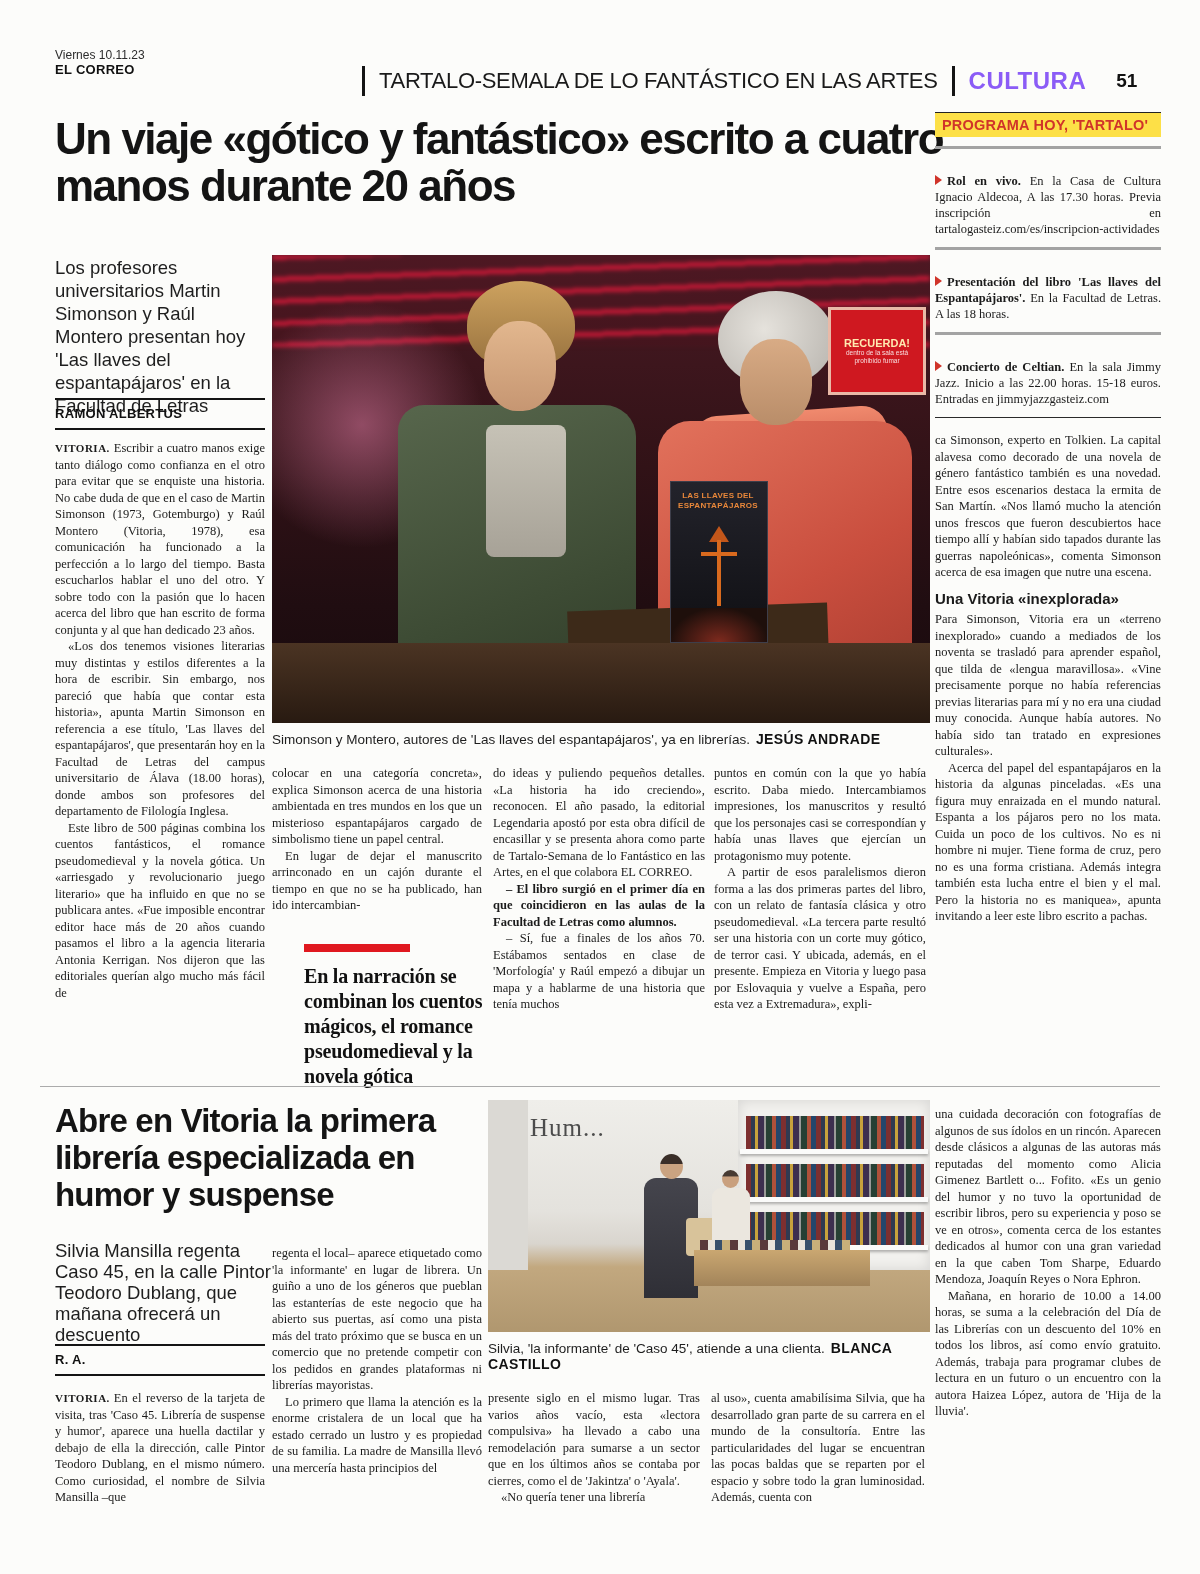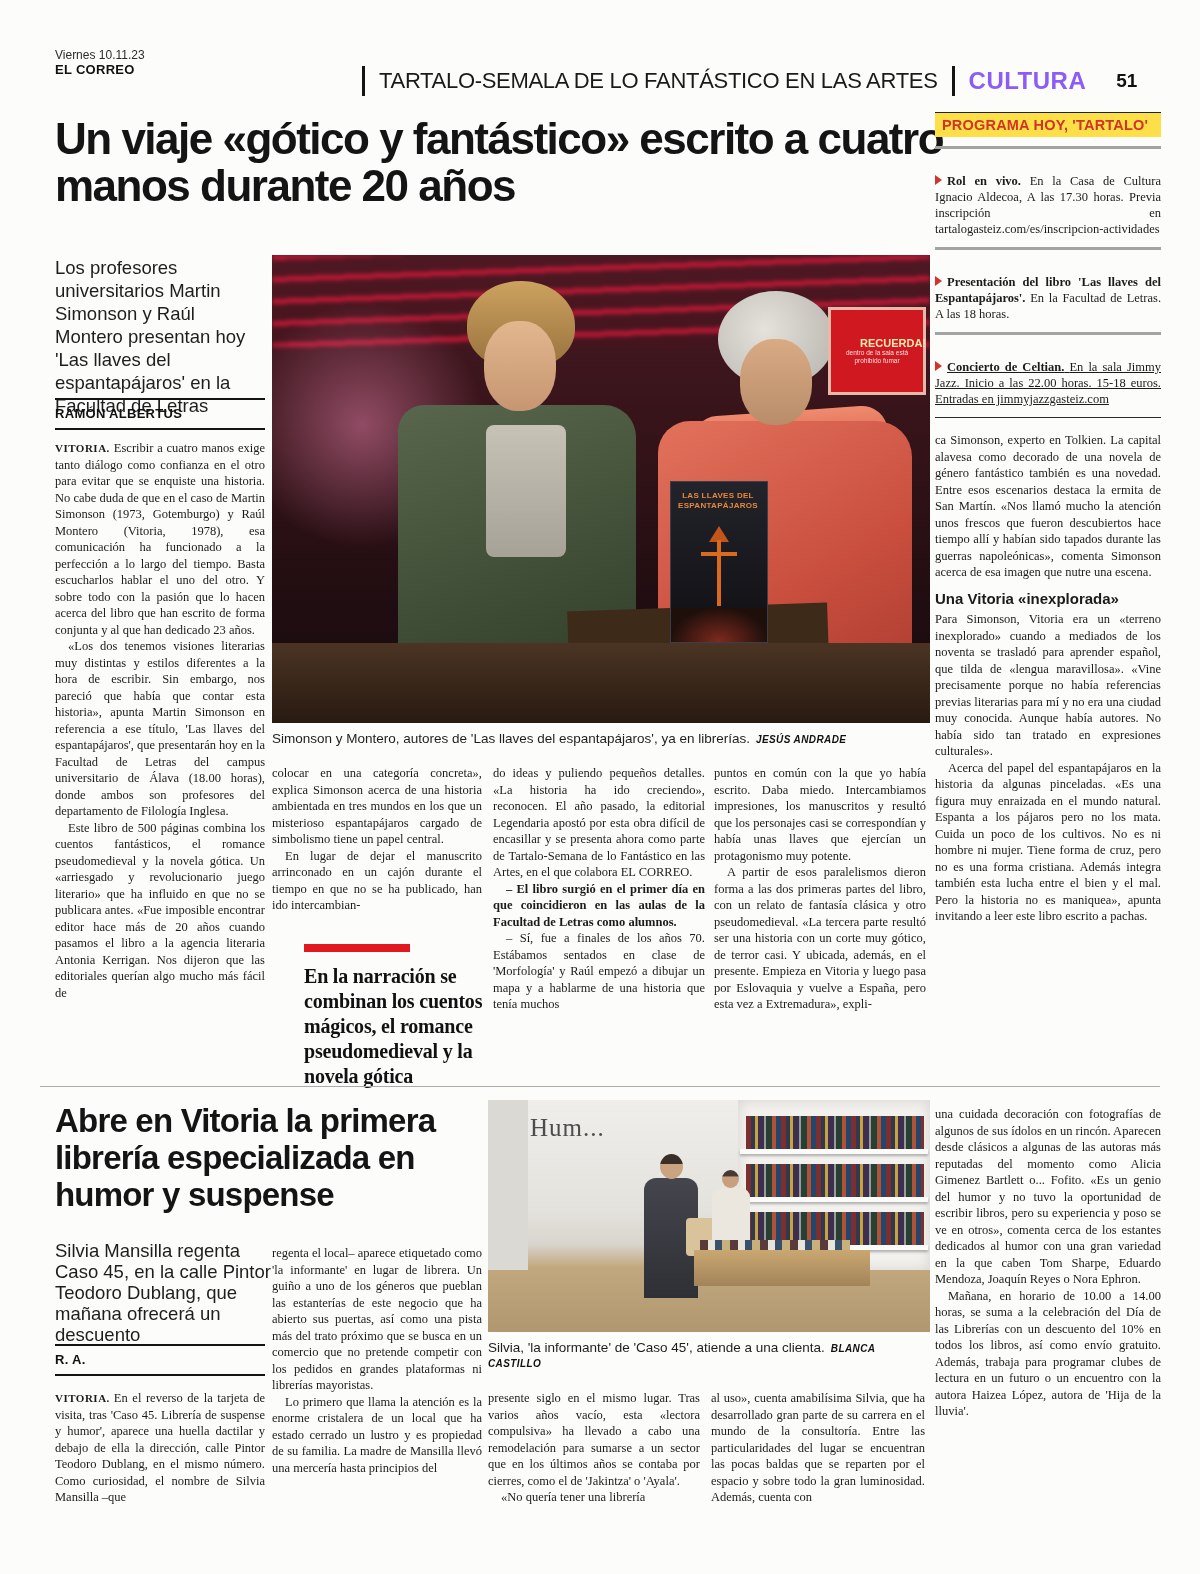--- a/index.html
+++ b/index.html
@@ -30,29 +30,29 @@
   .body-text p { margin:0; }
   .body-text p + p { text-indent:13px; }
   .dateline { font-weight:bold; font-size:11px; letter-spacing:.5px; margin-right:4px; }
   .qa-q { font-weight:bold; }
   .subhead { font-family:"Liberation Sans",sans-serif; font-weight:bold; font-size:15px; margin:10px 0 4px; text-align:left; }
 
   .pullquote-bar { width:106px; height:8px; background:#e0181f; margin-bottom:12px; }
   .pullquote { font-size:20px; line-height:25px; font-weight:bold; color:#111; letter-spacing:-.2px; }
 
   .caption-row { font-family:"Liberation Sans",sans-serif; font-size:13.5px; color:#1e1e1e; }
-  .credit { font-weight:bold; font-size:10px; letter-spacing:.4px; color:#111; margin-left:6px;font-style:italic; }
+  .credit { font-weight:bold; font-size:14px; letter-spacing:.4px; color:#111; margin-left:6px; }
 
   
   .sidebar { font-size:12.5px; line-height:16px; }
   .sb-title { background:#fde047; color:#d0342a; font-family:"Liberation Sans",sans-serif; font-weight:bold;
               font-size:14.5px; letter-spacing:.2px; padding:4px 7px; border-top:1px solid #222; }
   .sb-item { border-top:3px solid #a3a3a3; padding:24px 0 10px; text-align:justify; }
   .sb-item:first-of-type { border-top:1px solid #2a2a2a; margin-top:8px; }
-  .sb-last { border-bottom:1px solid #2a2a2a;text-decoration:underline; }
+  .sb-last { border-bottom:1px solid #2a2a2a; }
   .sb-lead { font-weight:bold; }
   .tri { display:inline-block; width:0; height:0; border-left:7px solid #d0342a; border-top:5px solid transparent;
          border-bottom:5px solid transparent; margin-right:5px; }
 
   .divider { background:#ababab; }
 
   
   .photo { position:absolute; overflow:hidden; background:#222; }
   .photo .el { position:absolute; }
 
@@ -86,21 +86,21 @@
   .tp-book-title { position:absolute; left:4px; top:9px; width:86px; text-align:center; color:#e8873a;
              font-family:"Liberation Sans",sans-serif; font-weight:bold; font-size:8px; line-height:10px; letter-spacing:.3px; }
   .tp-sc-pole { position:absolute; left:46px; top:58px; width:4px; height:66px; background:#d96a1e; }
   .tp-sc-arms { position:absolute; left:30px; top:70px; width:36px; height:4px; background:#d96a1e; }
   .tp-sc-hat  { position:absolute; left:38px; top:44px; width:0; height:0;
              border-left:10px solid transparent; border-right:10px solid transparent; border-bottom:16px solid #c2561a; }
   .tp-book-ground { position:absolute; left:0; bottom:0; width:100%; height:34px;
              background:radial-gradient(ellipse at 50% 100%, #7e2a1e, #1e0f0b 72%); }
   .tp-sign { left:556px; top:52px; width:92px; height:82px; background:#cf1820; border:3px solid #e9b9a7;
              display:flex; flex-direction:column; align-items:center; justify-content:center; text-align:center; }
-  .tp-sign-title { color:#ffe9b0; font-family:"Liberation Sans",sans-serif; font-weight:bold; font-size:11px;padding-left:32px; }
+  .tp-sign-title { color:#ffe9b0; font-family:"Liberation Sans",sans-serif; font-weight:bold; font-size:11px; }
   .tp-sign-sub { color:rgba(255,255,255,.85); font-family:"Liberation Sans",sans-serif; font-size:6.5px; line-height:8px; width:70px; }
 
   
   .bp-bg { inset:0; background:linear-gradient(180deg,#efeeea 0%,#e4e2dd 48%,#d9d5ce 62%,#c2a87f 72%,#b0976f 100%); }
   .bp-leftwall { left:0; top:0; width:40px; height:170px; background:#dbd9d4; }
   .bp-hum { left:42px; top:14px; font-size:25px; color:#4c4c4c; letter-spacing:1px; }
   .bp-shelfwall { left:250px; top:0; width:192px; height:170px; background:#f2f1ee; box-shadow:inset 0 0 14px rgba(0,0,0,.12); }
   .bp-books { left:258px; width:178px; height:33px;
       background:repeating-linear-gradient(90deg,#7d2f2f 0 5px,#2f3a52 5px 9px,#c8a23c 9px 12px,#3d2f4f 12px 18px,#9a9a98 18px 20px,#274034 20px 26px,#b0513a 26px 30px,#24466b 30px 35px); }
   .bp-shelf { left:252px; width:188px; height:5px; background:#fbfbfa; box-shadow:0 2px 3px rgba(0,0,0,.28); }

